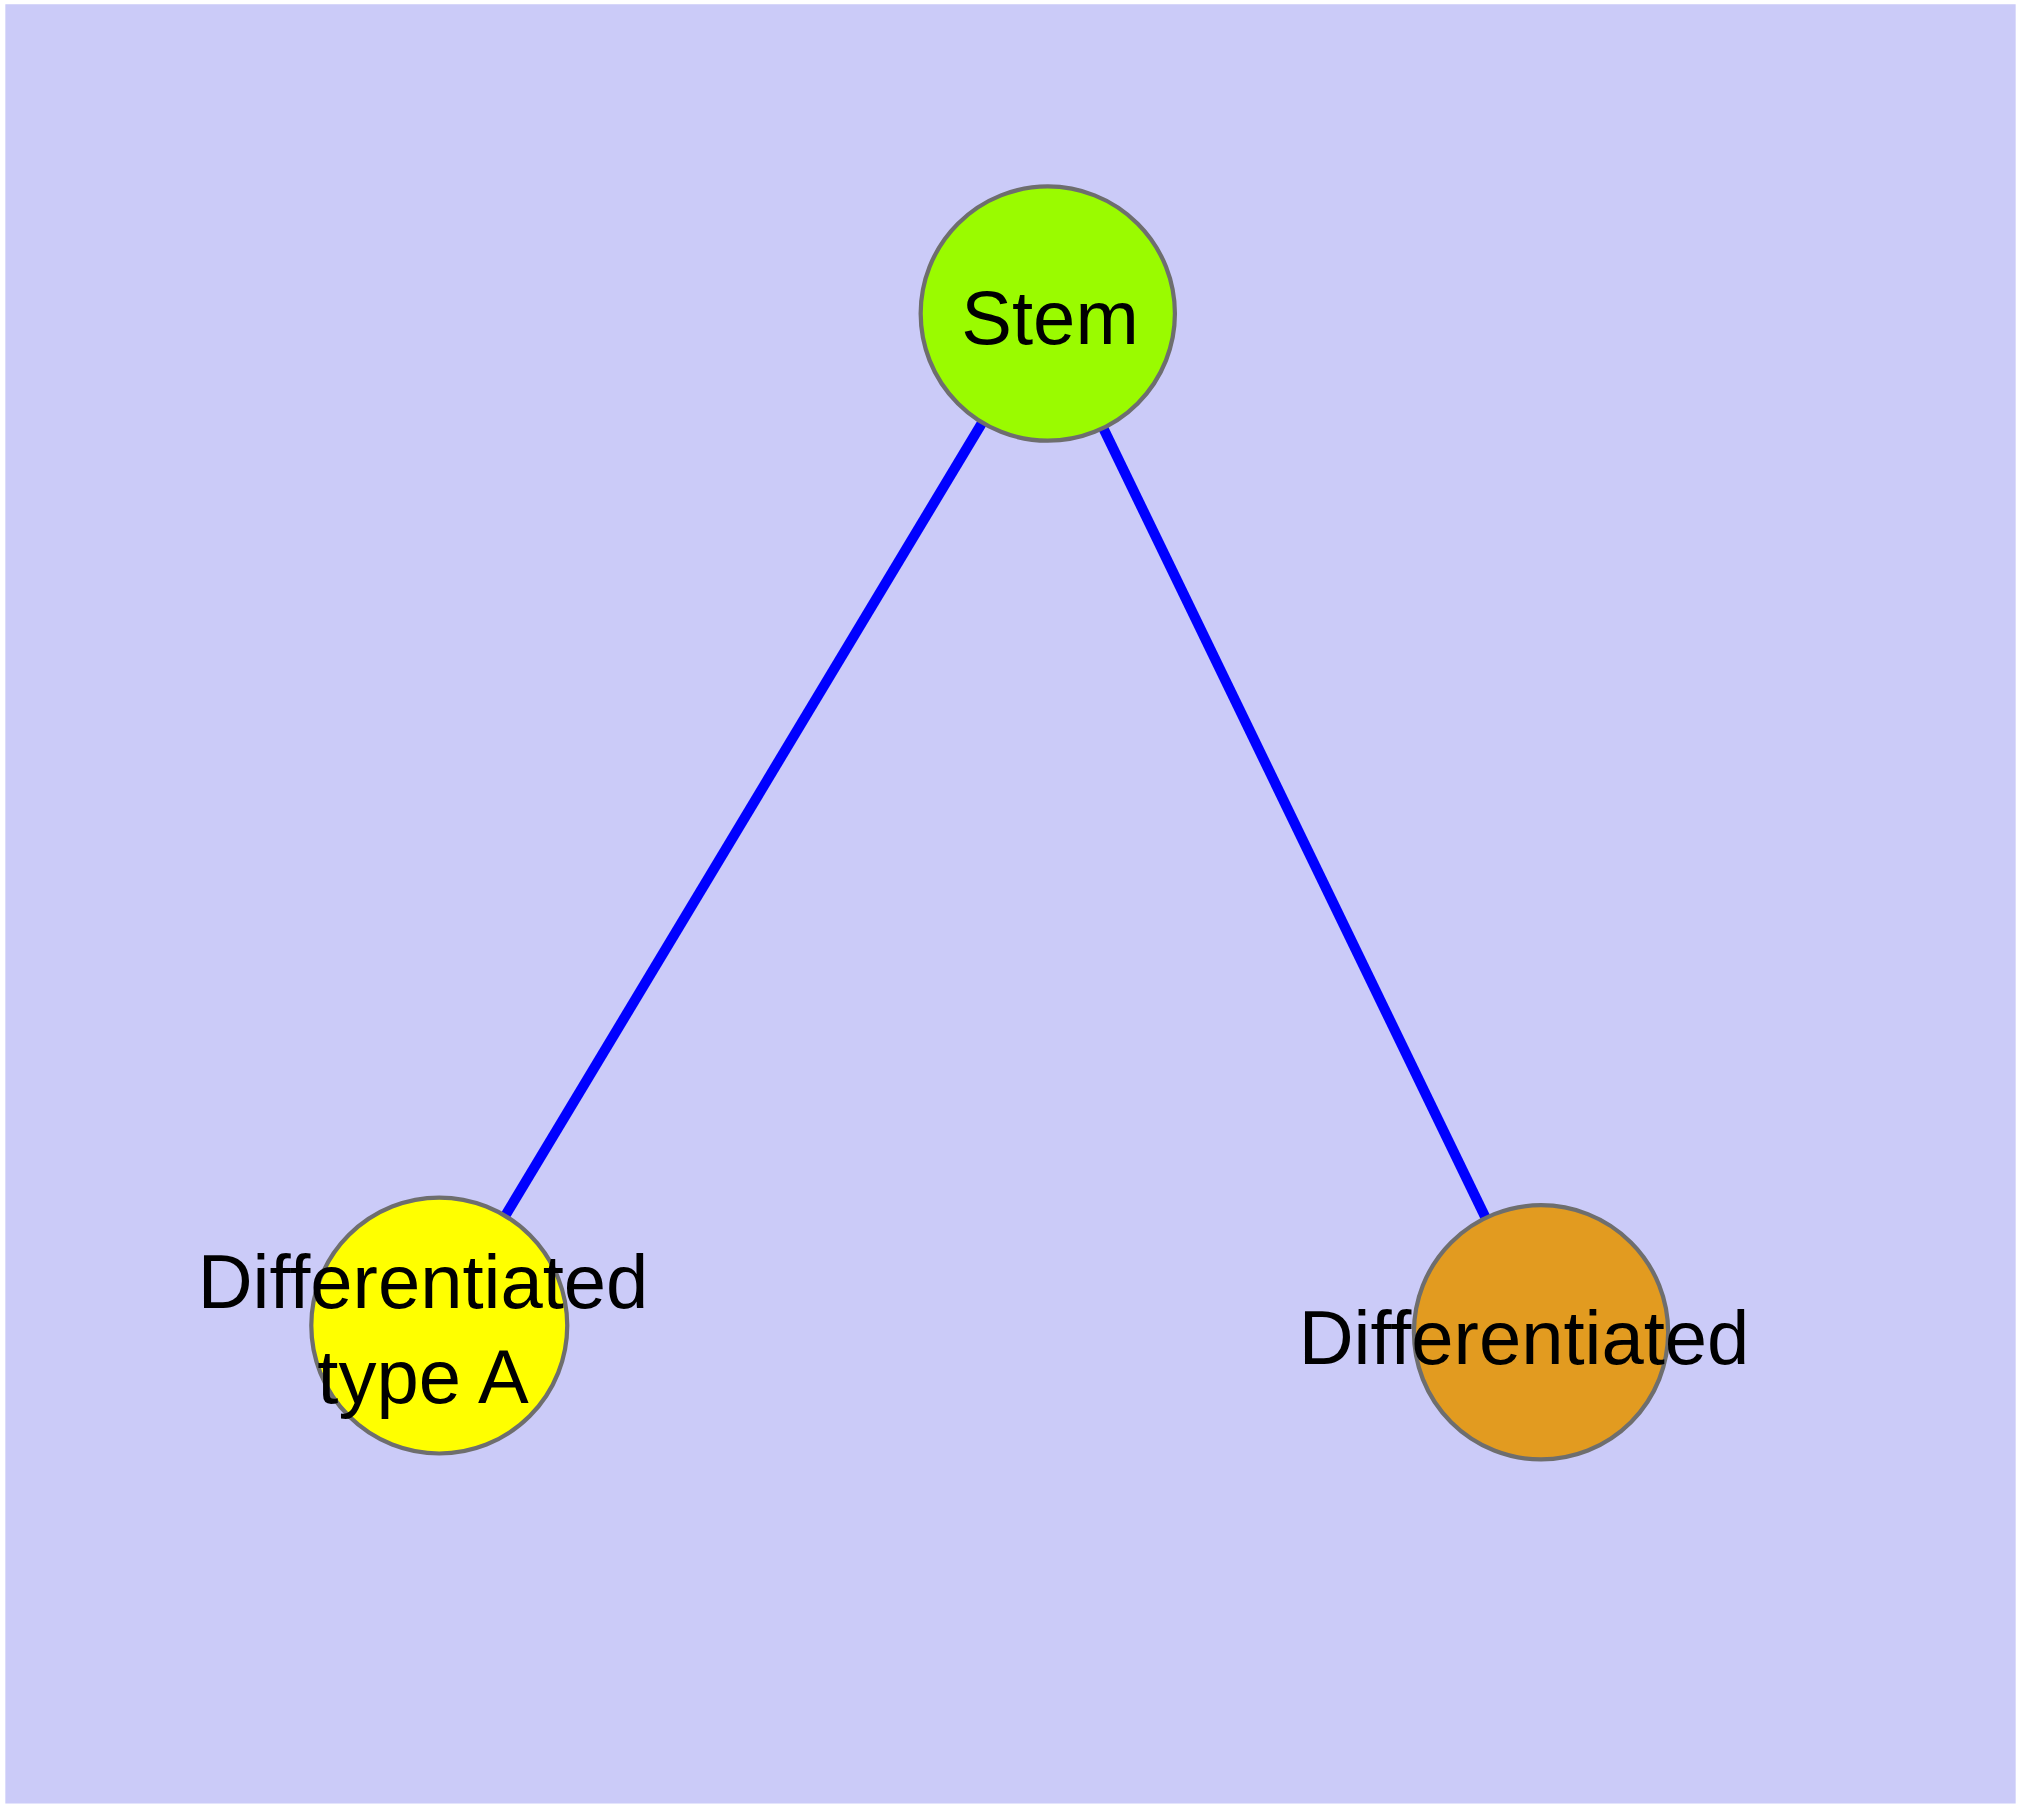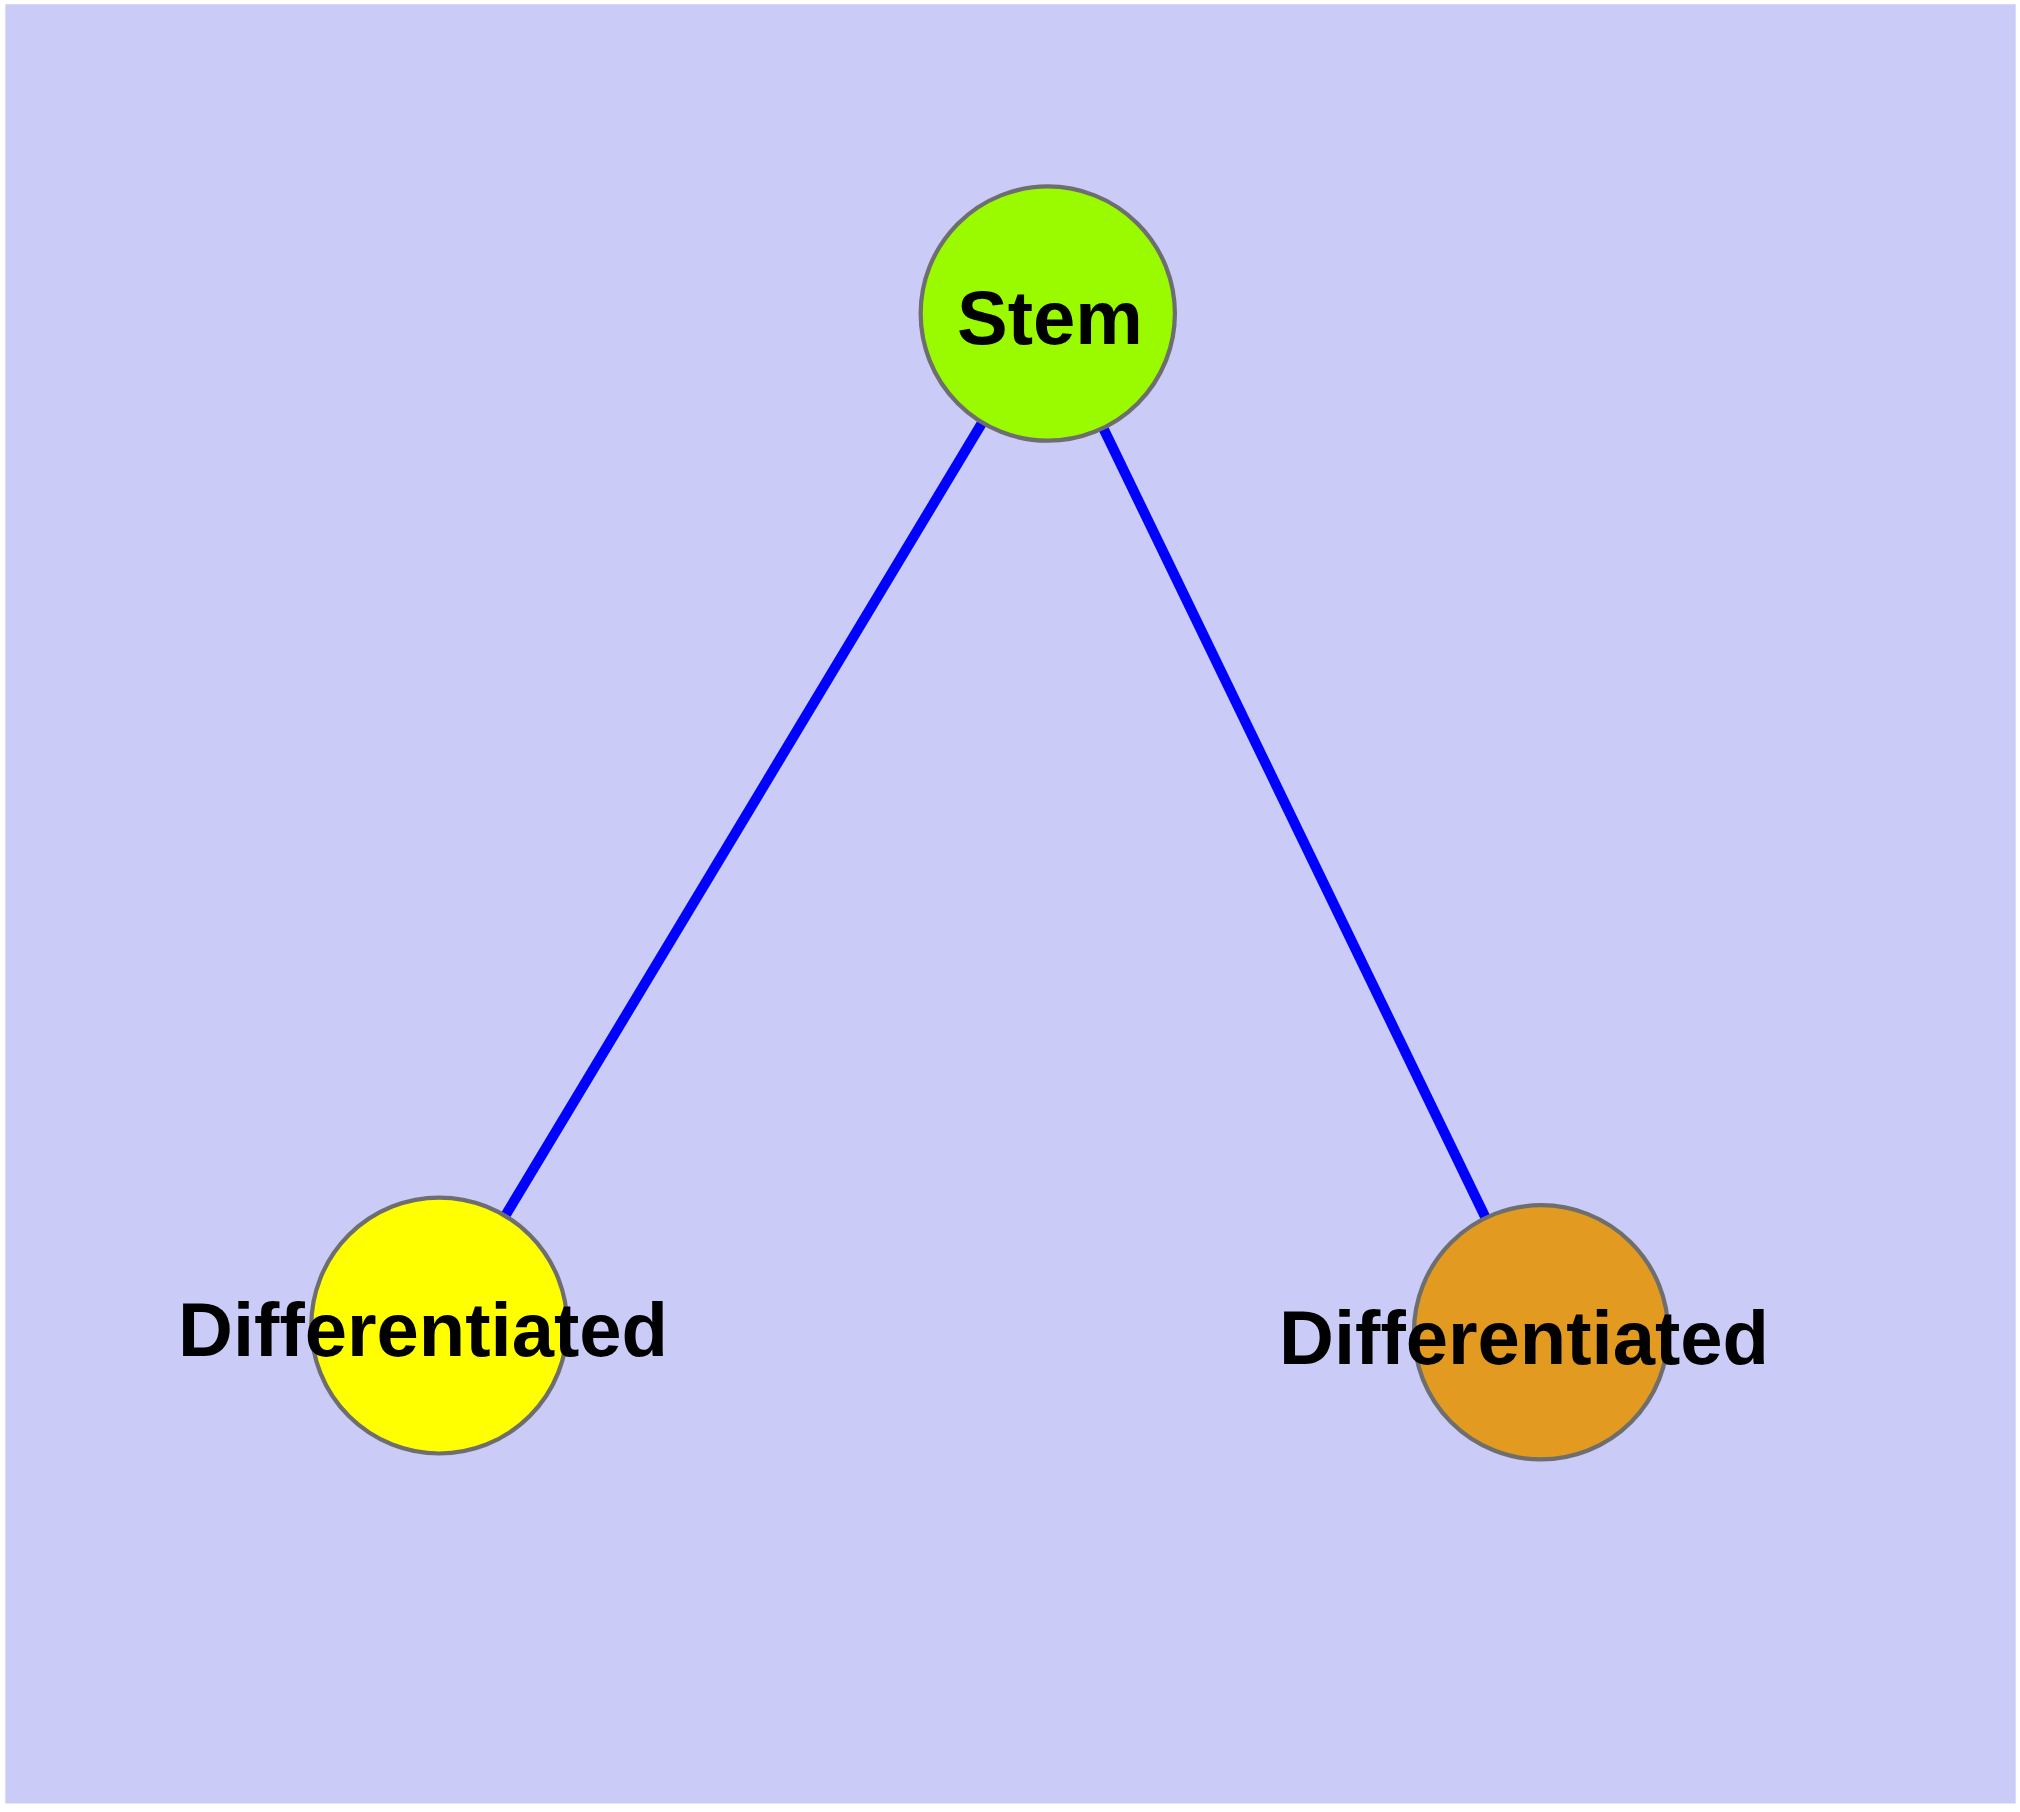--- a/index.html
+++ b/index.html
@@ -26,21 +26,21 @@
     stroke-width: 12px;
     fill: none;
   }
   .node-circle {
     stroke-width: 5px;
   }
   .label {
     position: absolute;
     transform: translate(-50%, -50%);
     text-align: center;
-    font-weight: bold;
+    font-weight: normal;
     color: #000000;
     font-size: 76px;
     line-height: 95px;
     white-space: nowrap;
     pointer-events: none;
   }
 </style>
 </head>
 <body>
 
@@ -55,20 +55,21 @@
 
     <circle cx="1236" cy="370" r="150" class="node-circle" fill="#9afb00" stroke="#6e6e6e"></circle>
     <circle cx="518" cy="1564" r="151" class="node-circle" fill="#ffff00" stroke="#6e6e6e"></circle>
     <circle cx="1818" cy="1572" r="150" class="node-circle" fill="#e29b20" stroke="#6e6e6e"></circle>
   </svg>
 
   <div class="label" style="left:1050px; top:317px;">Stem</div>
 
   <div class="label" style="left:423px; top:1329px;">
     <div>Differentiated</div>
+    <div>type A</div>
   </div>
 
   <div class="label" style="left:1524px; top:1337px;">
     <div>Differentiated</div>
   </div>
 
 </div>
 
 
 </body></html>

